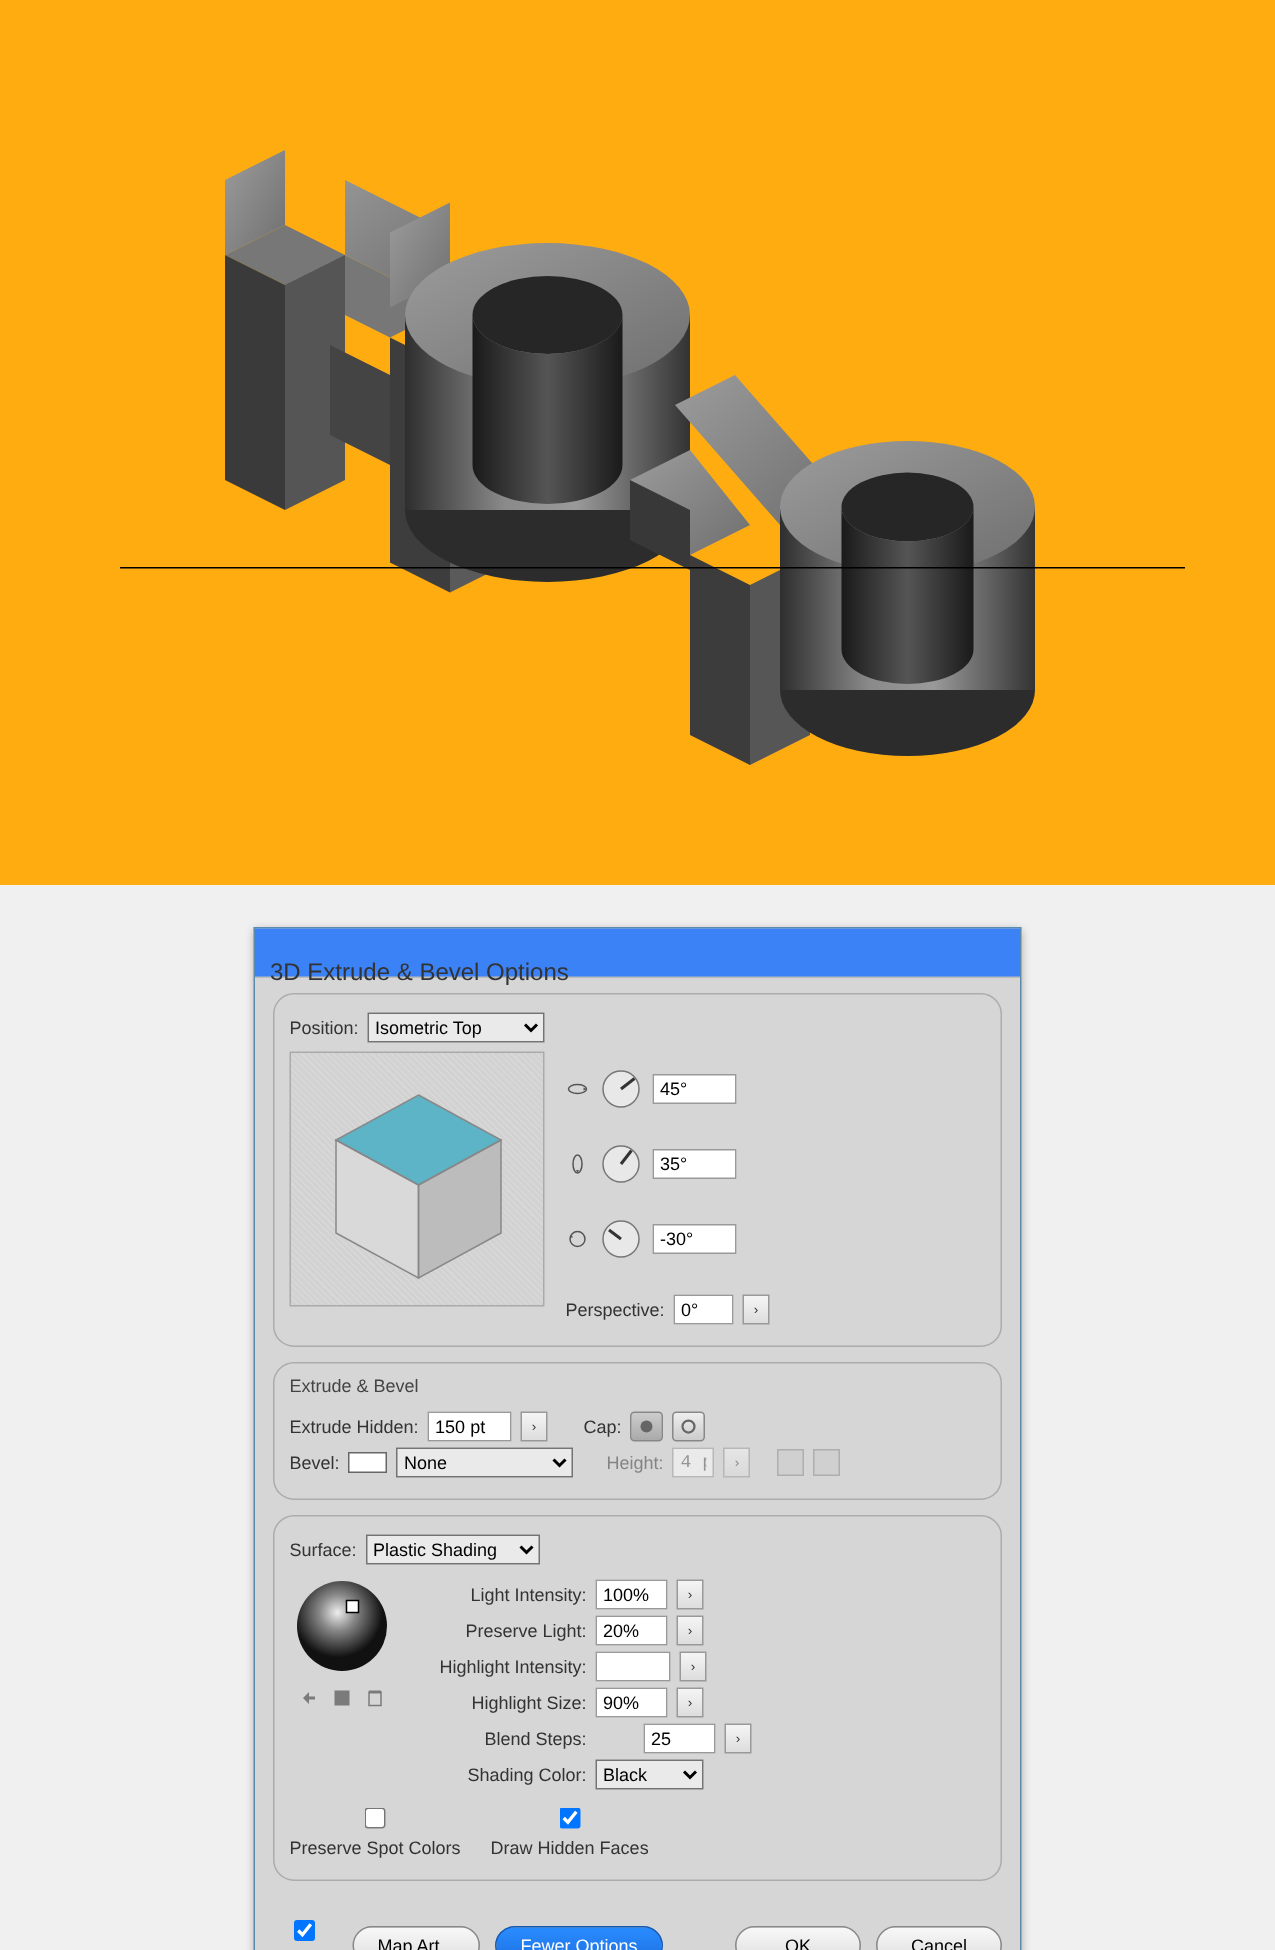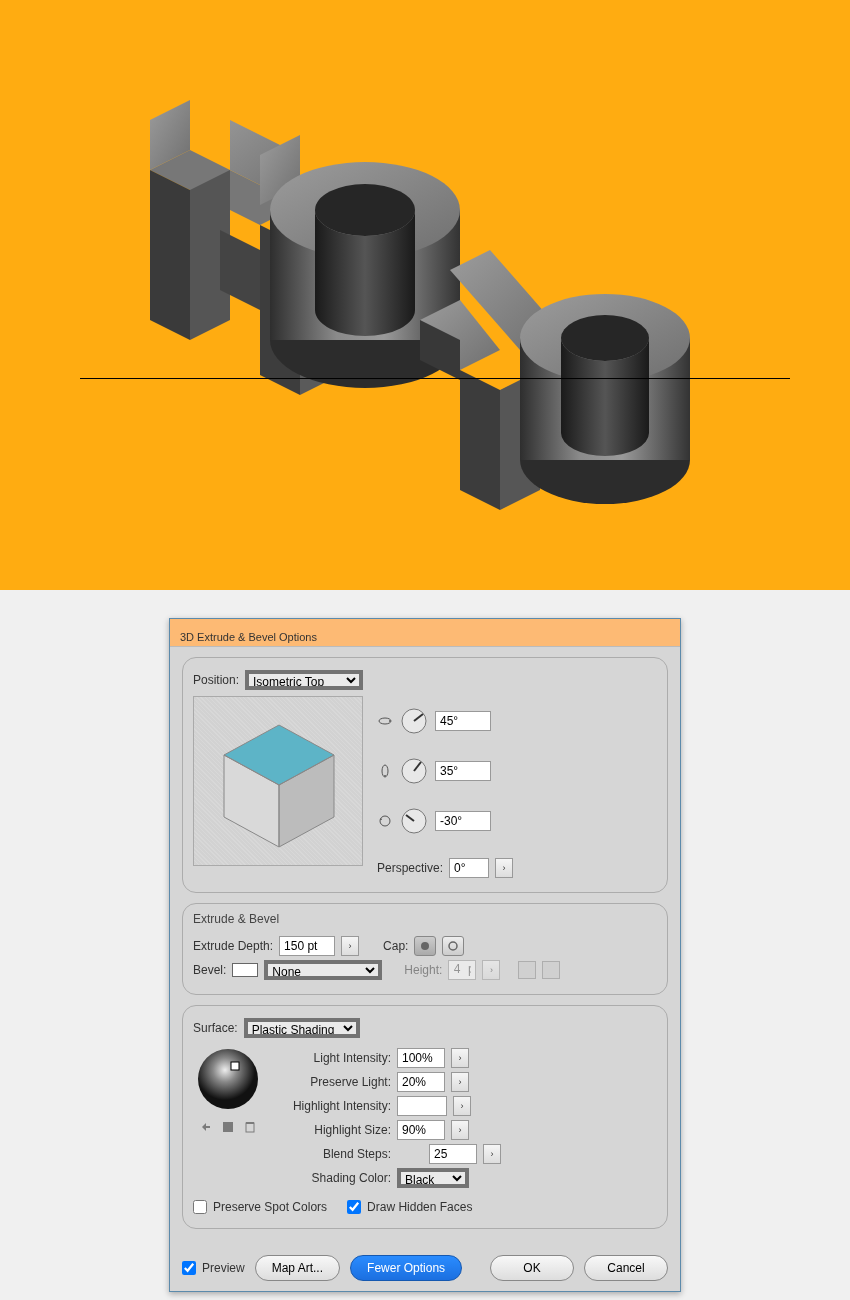--- a/index.html
+++ b/index.html
@@ -7,45 +7,45 @@
 
   
   .canvas-wrap { background: #fff; }
   .canvas { width: 850px; height: 590px; background: #ffac11; position: relative; overflow: hidden; }
   .guide { position:absolute; left:80px; right:60px; top:378px; height:1px; background:#000; }
   .art-svg { position:absolute; left:0; top:0; }
 
   
   .dialog-wrap { width:850px; display:flex; justify-content:center; padding:28px 0; background:#f0f0f0; }
   .dialog { width:512px; background:#d6d6d6; border:1px solid #5c8aab; box-shadow:0 2px 6px rgba(0,0,0,.3); font-size:12px; color:#333; }
-  .titlebar { background:#fdba74; height:28px; line-height:28px; padding:4px 10px; border-bottom:1px solid #bbb; font-size:11px; }
+  .titlebar { background:#3b82f6; height:28px; line-height:28px; padding:16px 10px; border-bottom:1px solid #bbb; font-size:16px; }
   .panel { padding:10px 12px 6px; }
   .groupbox { border:1px solid #acacac; border-radius:14px; padding:8px 10px 10px; margin-bottom:10px; background:#d6d6d6; position:relative; }
   .grouplabel { position:relative; top:0; left:0; font-size:12px; color:#444; margin-bottom:6px; display:inline-block; }
   .row { display:flex; align-items:center; gap:6px; margin:4px 0; }
   label.fld { text-align:right; color:#333; }
-  select { font-size:12px; height:20px; background:#eaeaea; border:4px solid #737373; }
+  select { font-size:12px; height:20px; background:#eaeaea; border:1px solid #737373; }
   input.txt { height:20px; font-size:12px; padding:0 4px; border:1px solid #999; background:#fff; width:56px; }
   .spinbtn { width:18px; height:20px; border:1px solid #999; background:linear-gradient(#f5f5f5,#ddd); display:flex; align-items:center; justify-content:center; font-size:9px; cursor:pointer; }
   .dial { width:30px; height:30px; }
   .axis-icon { width:16px; height:16px; display:inline-block; }
 
   .pos-box { display:flex; gap:0; }
   .cube-preview { width:170px; height:170px; background:repeating-linear-gradient(45deg,#d8d8d8,#d8d8d8 1px,#d2d2d2 1px,#d2d2d2 3px); position:relative; border:1px solid #aaa; flex-shrink:0; }
   .cube-svg { position:absolute; left:0; top:0; }
   .angles { display:flex; flex-direction:column; gap:12px; padding:6px 0 0 14px; }
 
   .cap-btn { width:22px; height:20px; border:1px solid #888; border-radius:3px; display:inline-flex; align-items:center; justify-content:center; background:linear-gradient(#eee,#ccc); cursor:pointer; }
   .bevel-swatch { width:26px; height:14px; border:1px solid #666; background:#fff; display:inline-block; }
 
   .light-preview { width:70px; height:70px; position:relative; }
   .light-actions { display:flex; gap:8px; margin-top:6px; justify-content:center; }
   .mini-icon { width:14px; height:14px; opacity:.7; cursor:pointer; }
 
-  .chk { display:flex; align-items:center; gap:6px; }
+  .chk { display:flex; align-items:center; gap:6px;flex-direction:column; }
   .chk input { width:14px; height:14px; }
 
   .footer { display:flex; align-items:center; gap:10px; padding:10px 12px; }
   .btn { height:26px; padding:0 16px; border-radius:13px; border:1px solid #888; background:linear-gradient(#f8f8f8,#ddd); font-size:12px; cursor:pointer; }
   .btn.primary { background:linear-gradient(#2a8cff,#1b6fe0); color:#fff; border-color:#1558b0; }
   .spacer { flex:1; }
   .small-move { width:18px; height:18px; border:1px solid #888; background:#ccc; }
   .disabled { opacity:.5; }
 </style>
 </head>
@@ -178,21 +178,21 @@
               <input class="txt" style="width: 40px;" value="0°">
               <div class="spinbtn">›</div>
             </div>
           </div>
         </div>
       </div>
 
       <div class="groupbox">
         <div class="grouplabel">Extrude &amp; Bevel</div>
         <div class="row">
-          <label class="fld">Extrude Depth:</label>
+          <label class="fld">Extrude Hidden:</label>
           <input class="txt" value="150 pt" style="">
           <div class="spinbtn">›</div>
           <span style="width:12px"></span>
           <label class="fld">Cap:</label>
           <div class="cap-btn" style="background:linear-gradient(#ccc,#aaa)">
             <svg width="12" height="12" viewBox="0 0 12 12">
                 <circle cx="6" cy="6" r="4" fill="#666"></circle>
               </svg>
           </div>
           <div class="cap-btn">

